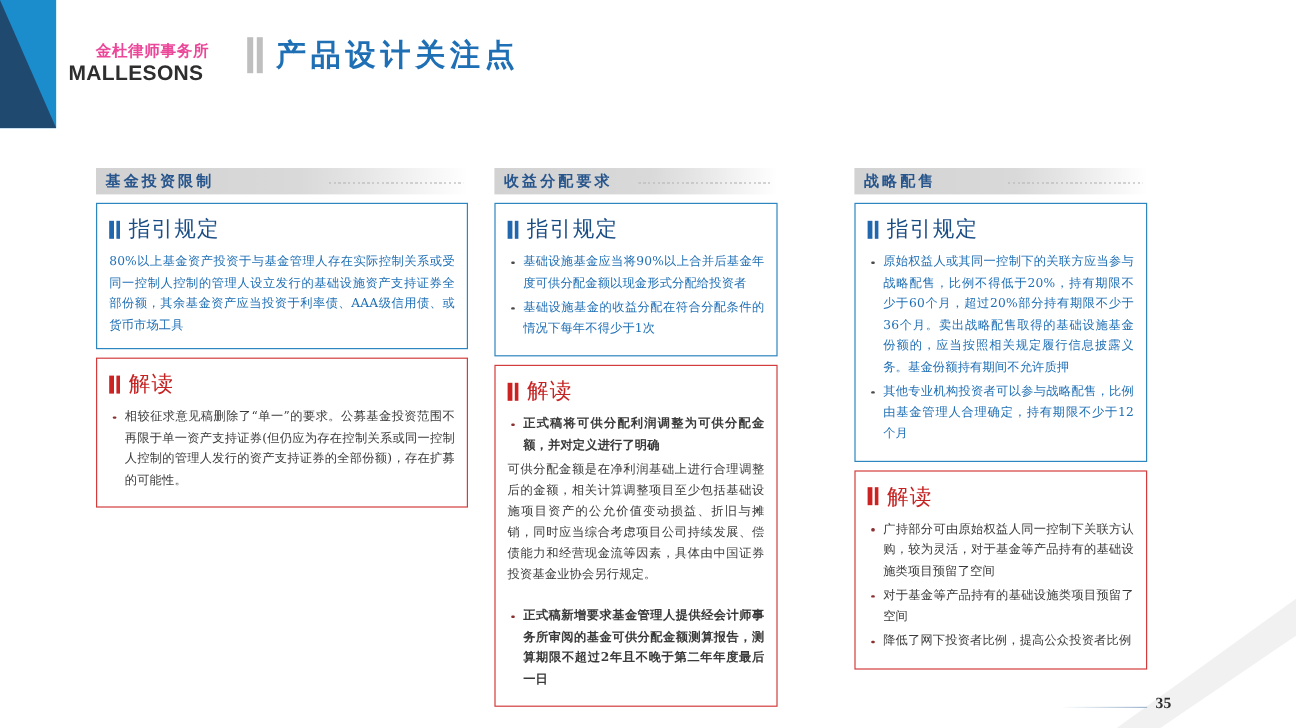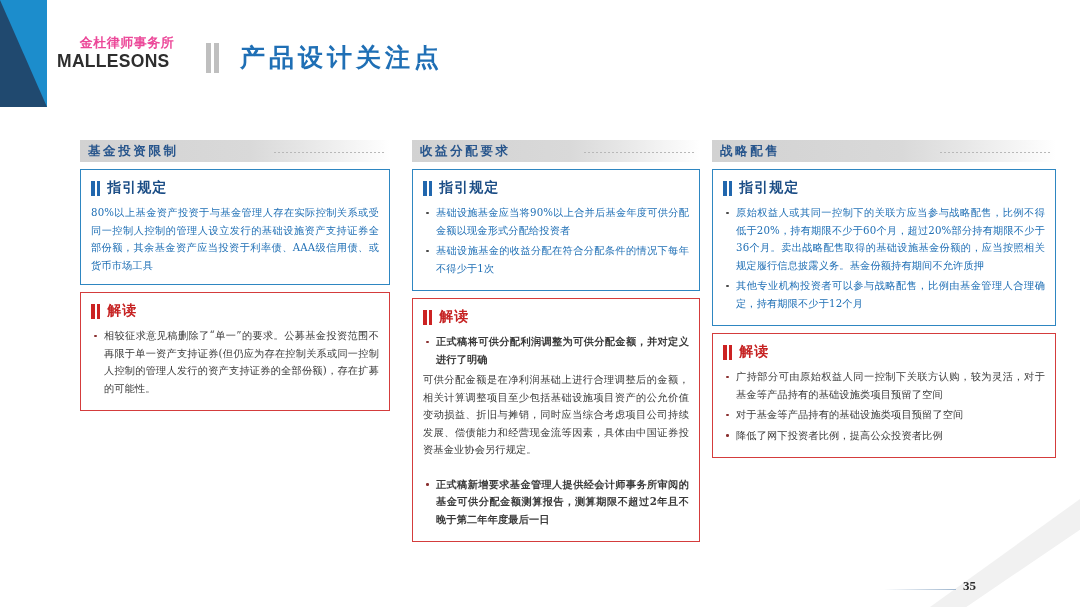--- a/index.html
+++ b/index.html
@@ -29,35 +29,35 @@
     white-space:nowrap;
     text-align:center;
   }
   .firm-en{
     font-family:"Liberation Sans","DejaVu Sans",sans-serif;
     font-size:17.5px;font-weight:700;color:#2E2E2E;letter-spacing:.3px;
     line-height:1.12;margin-top:2px;white-space:nowrap;
   }
 
   
-  .slide-title{position:absolute;left:206px;top:41px;display:flex;align-items:center;gap:21px;}
+  .slide-title{position:absolute;left:206px;top:29px;display:flex;align-items:center;gap:11px;}
   .title-bars{display:flex;gap:3px;}
   .title-bars i{display:block;width:5px;height:30px;background:#BFBFBF;}
   .title-text{
     font-family:"DejaVu Sans","Liberation Sans",sans-serif;
     font-size:25px;font-weight:700;color:#1F6FB5;letter-spacing:4px;
     white-space:nowrap;
   }
 
   
   .columns{position:absolute;left:0;top:140px;width:1080px;height:430px;}
   .col{position:absolute;top:0;}
   .col-1{left:80px;width:310px;border-radius:15px;}
-  .col-2{left:412px;width:288px;}
-  .col-3{left:712px;width:344px;}
+  .col-2{left:412px;width:236px;}
+  .col-3{left:712px;width:244px;}
 
   
   .band{
     height:22px;position:relative;
     background:linear-gradient(to right,#D2D2D2 0%,#D9D9D9 55%,#E6E6E6 72%,rgba(235,235,235,0) 100%);
     display:flex;align-items:center;
   }
   .band-label{
     font-family:"DejaVu Sans","Liberation Sans",sans-serif;
     font-size:12.5px;font-weight:700;color:#27558C;letter-spacing:2.6px;
@@ -70,21 +70,21 @@
 
   
   .box{border:1px solid #2E86C1;padding:9px 10px 10px 10px;box-sizing:border-box;margin-top:7px;}
   .box.red{border:1.4px solid #D43C3C;}
   .box-head{display:flex;align-items:center;gap:7px;margin-bottom:7px;}
   .box-head .bars{display:flex;gap:2px;}
   .box-head .bars i{display:block;width:3.6px;height:15px;background:#2167AE;}
   .box.red .box-head .bars i{background:#CC2222;}
   .box-head .htext{
     font-family:"DejaVu Sans","Liberation Sans",sans-serif;
-    font-size:14px;font-weight:700;color:#1C4E86;letter-spacing:1px;
+    font-size:18px;font-weight:400;color:#1C4E86;letter-spacing:1px;
   }
   .box.red .box-head .htext{color:#C62323;}
 
   
   .para{
     font-family:"DejaVu Serif","Liberation Serif",serif;
     font-size:10.2px;line-height:17.5px;color:#14497F;
     text-align:justify;letter-spacing:.15px;
   }
   .box.red .para{color:#3A3A3A;}

